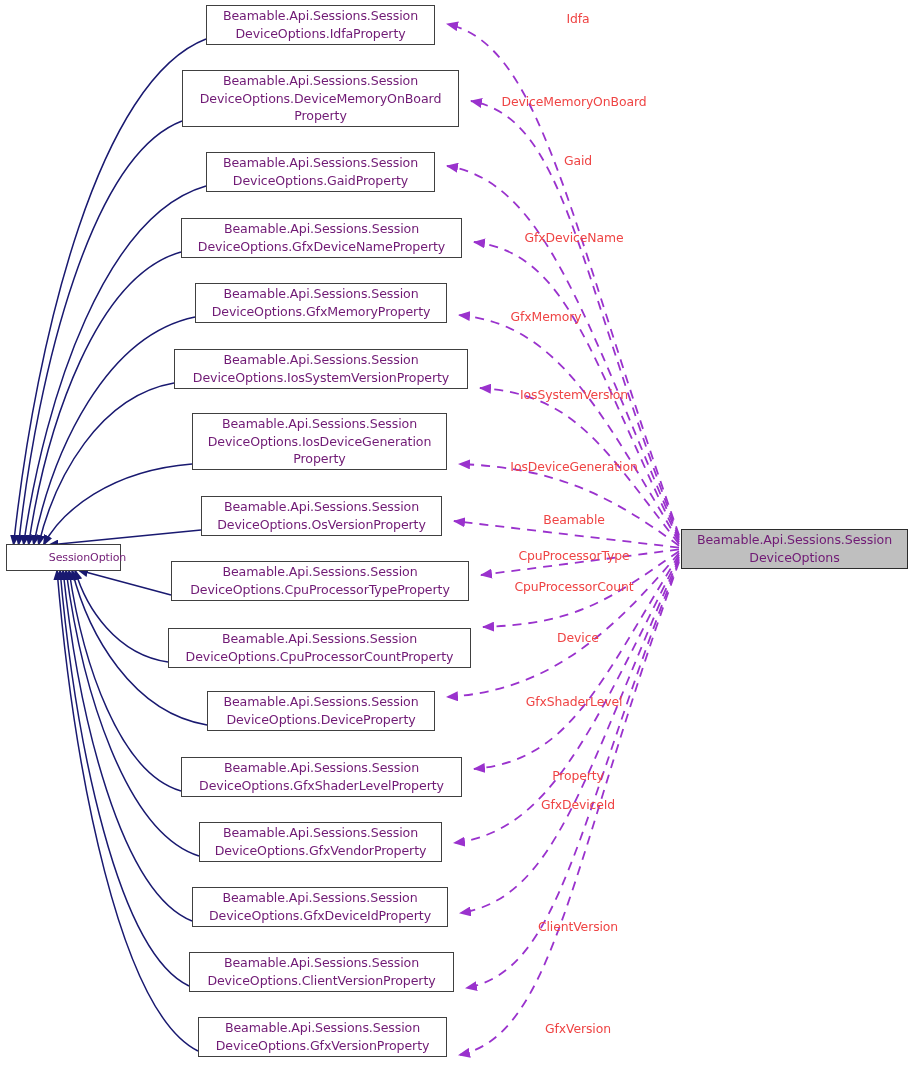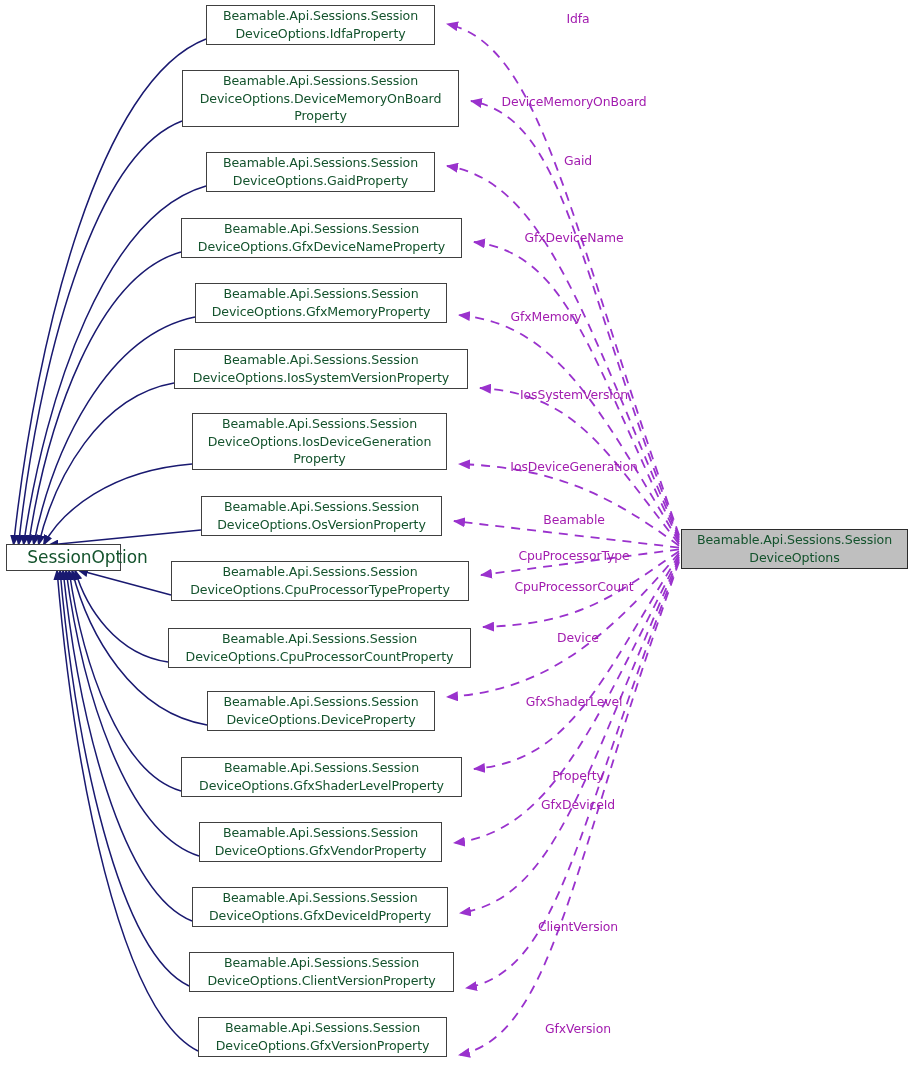--- a/index.html
+++ b/index.html
@@ -20,41 +20,41 @@
     left: 0; top: 0;
     width: 913px;
     height: 1065px;
     pointer-events: none;
   }
   .node {
     position: absolute;
     box-sizing: border-box;
     border: 1px solid #404040;
     background: #ffffff;
-    color: #14532d;
+    color: #701a75;
     font-size: 12.6px;
     line-height: 1.42;
     text-align: center;
     display: flex;
     align-items: center;
     justify-content: center;
     white-space: pre-line;
     letter-spacing: -0.1px;
   }
   .node.highlight {
     background: #bfbfbf;
     border: 1px solid #2b2b2b;
   }
   .node.base {
-    font-size: 17px;
+    font-size: 11px;
     padding-left: 48px;
   }
   .edge-label {
     position: absolute;
-    color: #a21caf;
+    color: #ef4444;
     font-size: 12.4px;
     white-space: nowrap;
     text-align: center;
     transform: translate(-50%, -50%);
     letter-spacing: -0.1px;
   }
 </style>
 </head>
 <body>
 

